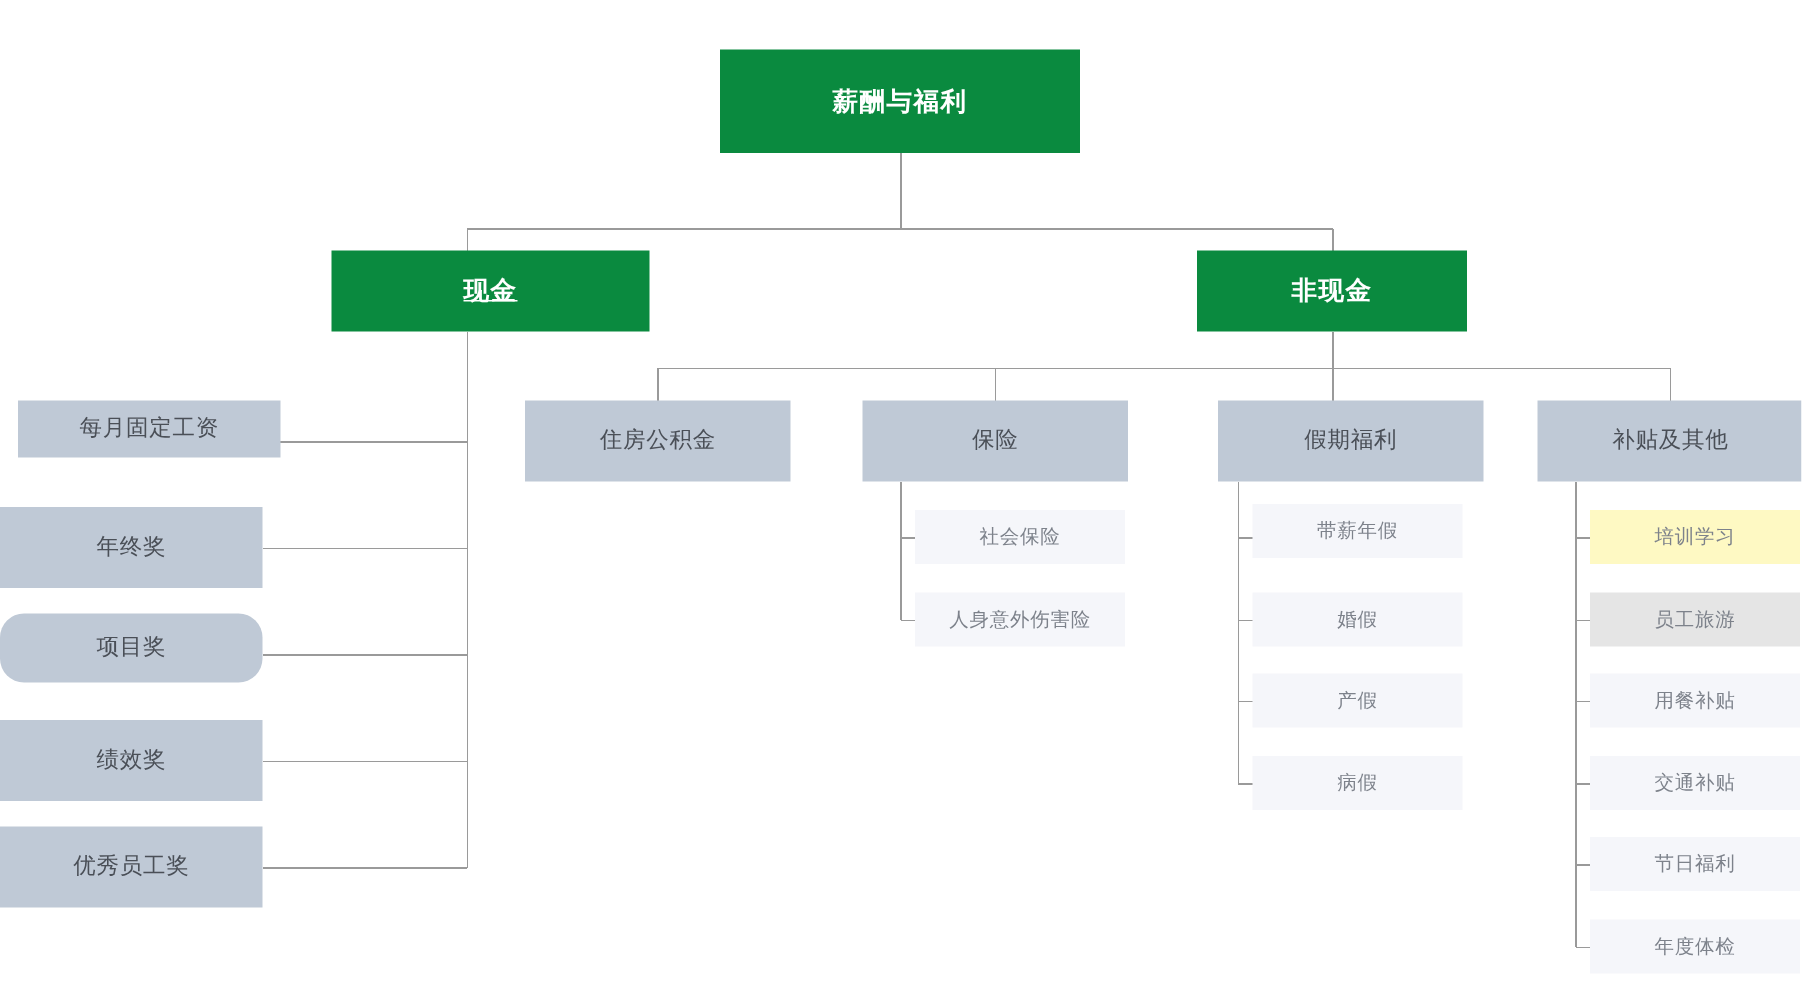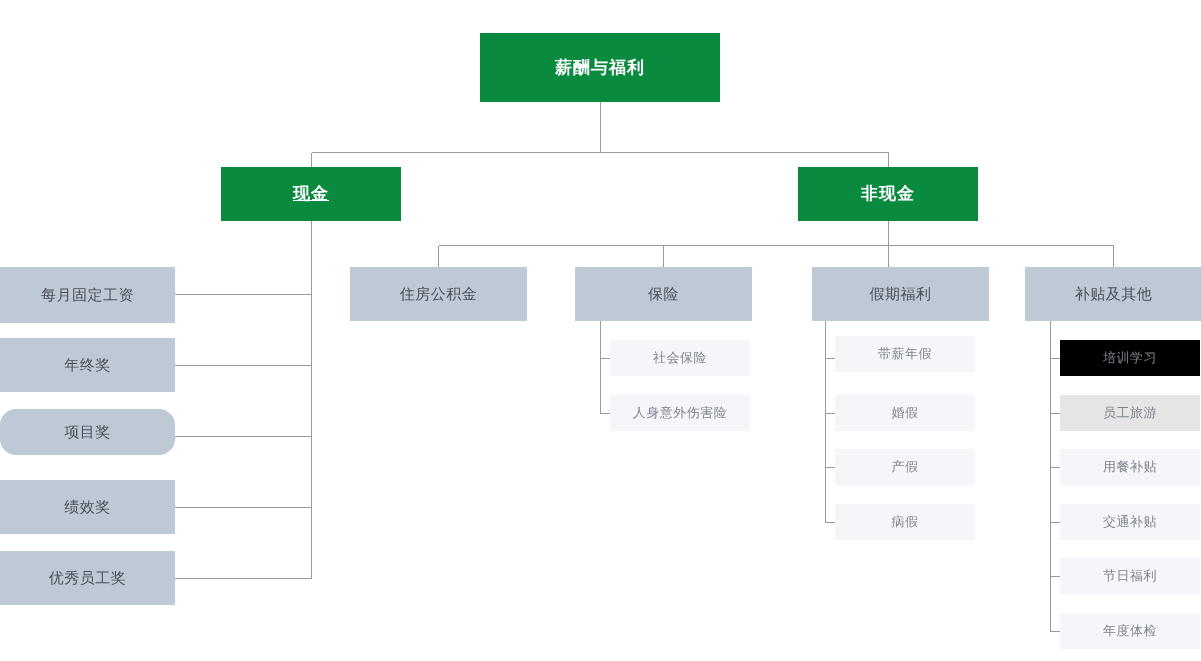--- a/index.html
+++ b/index.html
@@ -114,42 +114,42 @@
       <path d="M1050.5,413.5 L1060,413.5"></path>
       <path d="M1050.5,467.5 L1060,467.5"></path>
       <path d="M1050.5,522.5 L1060,522.5"></path>
       <path d="M1050.5,576.5 L1060,576.5"></path>
       <path d="M1050.5,631.5 L1060,631.5"></path>
     </g>
   </svg>
 
   <div class="node root" style="left: 480px; top: 33px; width: 240px; height: 69px; background: rgb(10, 138, 63); color: rgb(255, 255, 255);">薪酬与福利</div>
 
-  <div class="node l2" style="left: 221px; top: 167px; width: 180px; height: 54px; background: rgb(10, 138, 63); color: rgb(255, 255, 255); text-decoration: underline;">现金</div>
+  <div class="node l2" style="left: 221px; top: 167px; width: 212px; height: 54px; background: rgb(10, 138, 63); color: rgb(255, 255, 255); text-decoration: underline;">现金</div>
   <div class="node l2" style="left: 798px; top: 167px; width: 180px; height: 54px; background: rgb(10, 138, 63); color: rgb(255, 255, 255);">非现金</div>
 
-  <div class="node cash" style="left: 0px; top: 267px; width: 175px; height: 56px; background: rgb(191, 201, 214); color: rgb(74, 79, 87);">每月固定工资</div>
+  <div class="node cash" style="left: 12px; top: 267px; width: 175px; height: 38px; background: rgb(191, 201, 214); color: rgb(74, 79, 87);">每月固定工资</div>
   <div class="node cash" style="left: 0px; top: 338px; width: 175px; height: 54px; background: rgb(191, 201, 214); color: rgb(74, 79, 87);">年终奖</div>
   <div class="node cash" style="left: 0px; top: 409px; width: 175px; height: 46px; background: rgb(191, 201, 214); color: rgb(74, 79, 87); border-radius: 16px;">项目奖</div>
   <div class="node cash" style="left: 0px; top: 480px; width: 175px; height: 54px; background: rgb(191, 201, 214); color: rgb(74, 79, 87);">绩效奖</div>
   <div class="node cash" style="left: 0px; top: 551px; width: 175px; height: 54px; background: rgb(191, 201, 214); color: rgb(74, 79, 87);">优秀员工奖</div>
 
   <div class="node l3" style="left: 350px; top: 267px; width: 177px; height: 54px; background: rgb(191, 201, 214); color: rgb(74, 79, 87);">住房公积金</div>
   <div class="node l3" style="left: 575px; top: 267px; width: 177px; height: 54px; background: rgb(191, 201, 214); color: rgb(74, 79, 87);">保险</div>
   <div class="node l3" style="left: 800px; top: 267px; width: 177px; height: 54px; background: rgb(191, 201, 214); color: rgb(74, 79, 87); margin-left: 12px;">假期福利</div>
   <div class="node l3" style="left: 1025px; top: 267px; width: 177px; height: 54px; background: rgb(191, 201, 214); color: rgb(74, 79, 87);">补贴及其他</div>
 
   <div class="node leaf" style="left: 610px; top: 340px; width: 140px; height: 36px; background: rgb(245, 246, 250); color: rgb(125, 130, 139);">社会保险</div>
   <div class="node leaf" style="left: 610px; top: 395px; width: 140px; height: 36px; background: rgb(245, 246, 250); color: rgb(125, 130, 139);">人身意外伤害险</div>
 
   <div class="node leaf" style="left: 835px; top: 336px; width: 140px; height: 36px; background: rgb(245, 246, 250); color: rgb(125, 130, 139);">带薪年假</div>
   <div class="node leaf" style="left: 835px; top: 395px; width: 140px; height: 36px; background: rgb(245, 246, 250); color: rgb(125, 130, 139);">婚假</div>
   <div class="node leaf" style="left: 835px; top: 449px; width: 140px; height: 36px; background: rgb(245, 246, 250); color: rgb(125, 130, 139);">产假</div>
   <div class="node leaf" style="left: 835px; top: 504px; width: 140px; height: 36px; background: rgb(245, 246, 250); color: rgb(125, 130, 139);">病假</div>
 
-  <div class="node leaf" style="left: 1060px; top: 340px; width: 140px; height: 36px; background: #000000; color: rgb(125, 130, 139);">培训学习</div>
+  <div class="node leaf" style="left: 1060px; top: 340px; width: 140px; height: 36px; background: #fef9c3; color: rgb(125, 130, 139);">培训学习</div>
   <div class="node leaf" style="left: 1060px; top: 395px; width: 140px; height: 36px; background: #e5e5e5; color: rgb(125, 130, 139);">员工旅游</div>
   <div class="node leaf" style="left: 1060px; top: 449px; width: 140px; height: 36px; background: rgb(245, 246, 250); color: rgb(125, 130, 139);">用餐补贴</div>
   <div class="node leaf" style="left: 1060px; top: 504px; width: 140px; height: 36px; background: rgb(245, 246, 250); color: rgb(125, 130, 139);">交通补贴</div>
   <div class="node leaf" style="left: 1060px; top: 558px; width: 140px; height: 36px; background: rgb(245, 246, 250); color: rgb(125, 130, 139);">节日福利</div>
   <div class="node leaf" style="left: 1060px; top: 613px; width: 140px; height: 36px; background: rgb(245, 246, 250); color: rgb(125, 130, 139);">年度体检</div>
 
 </div>
 
 </body></html>

